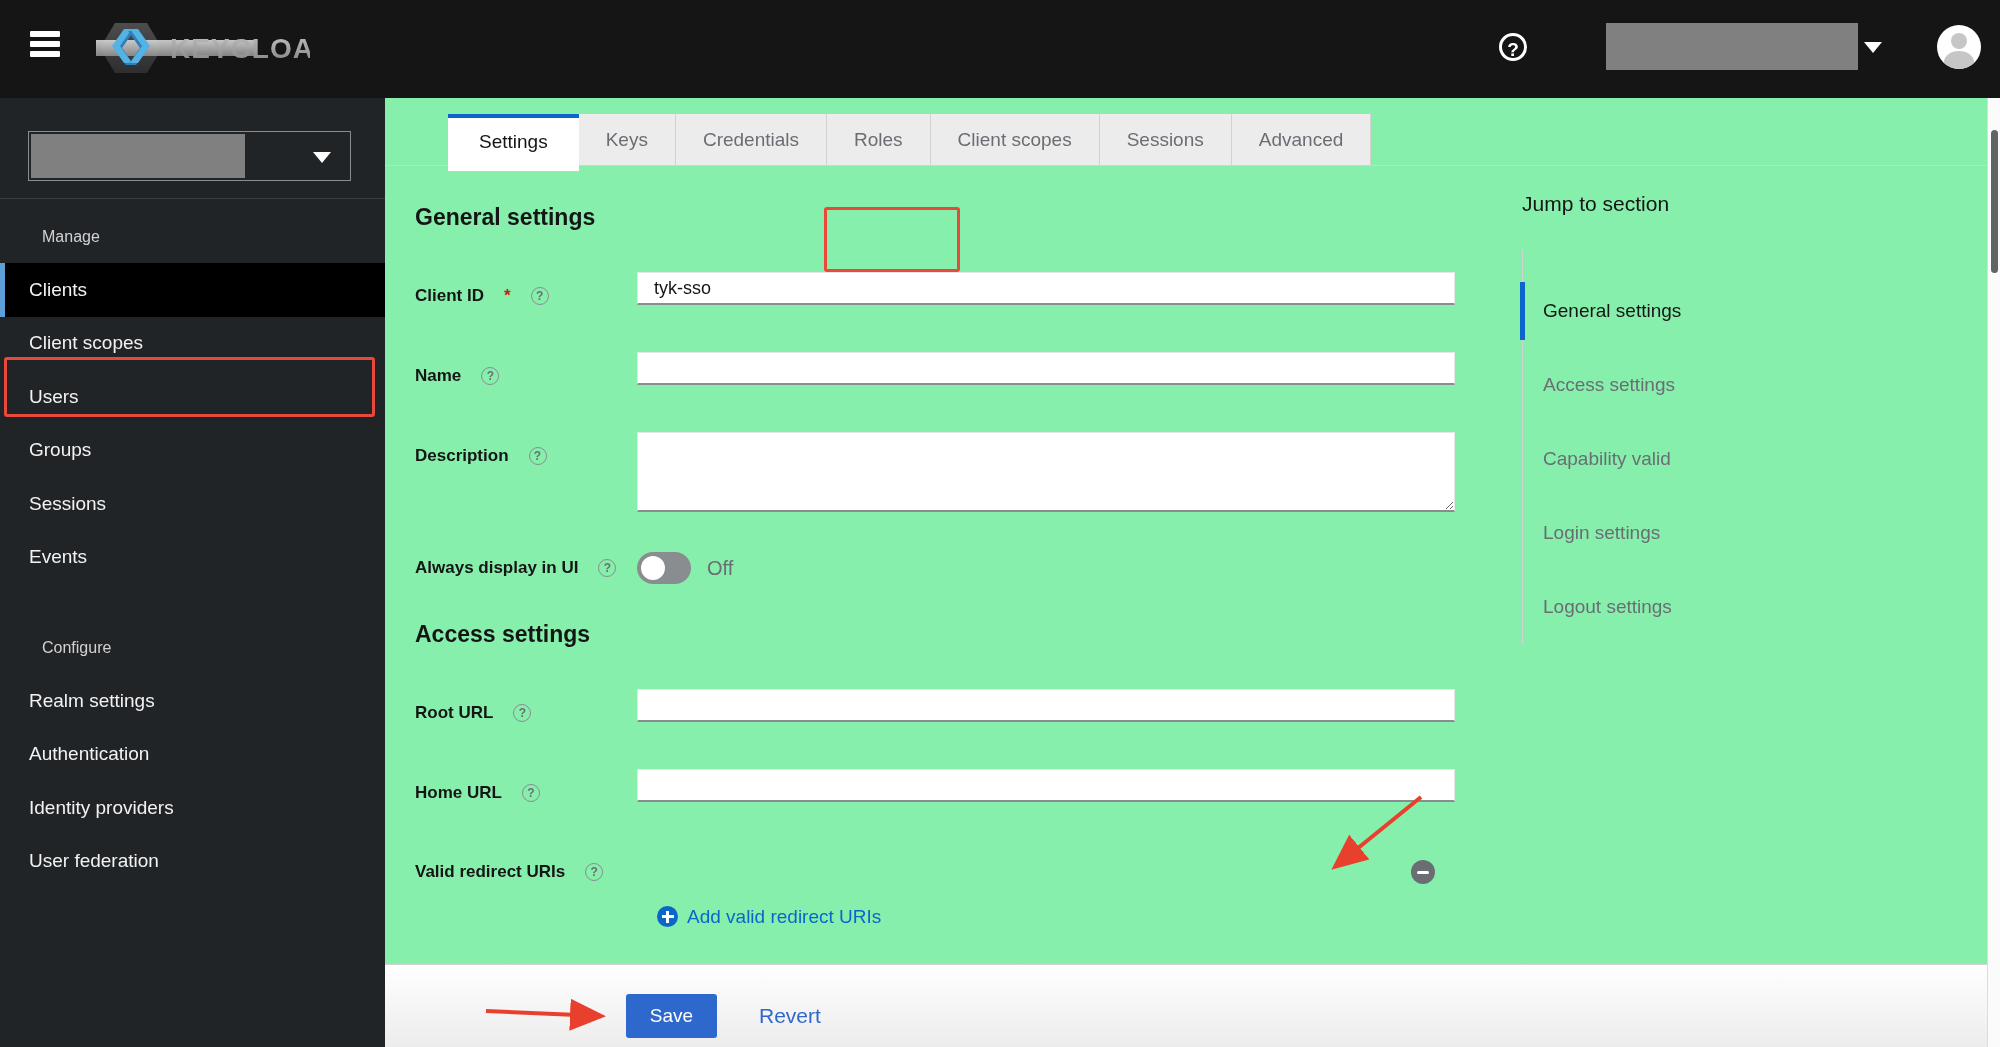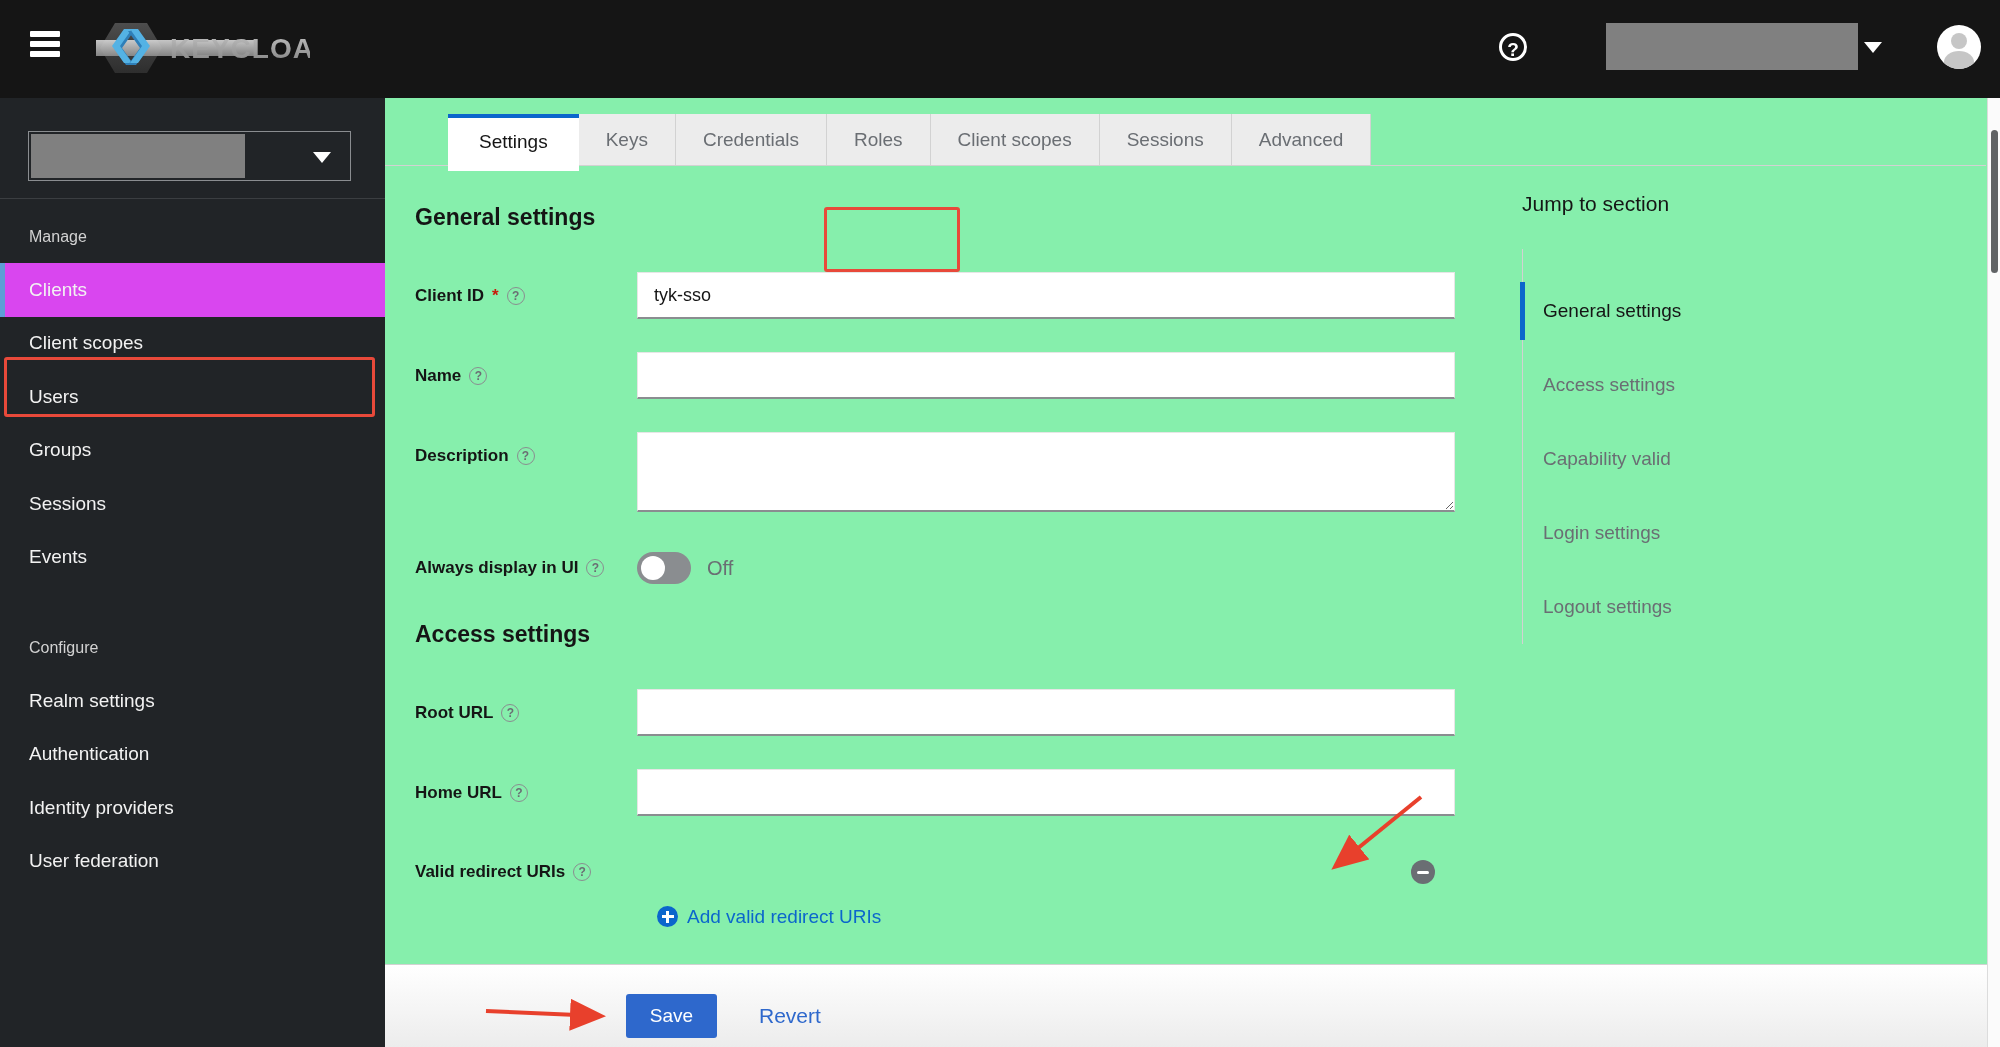--- a/index.html
+++ b/index.html
@@ -22,48 +22,48 @@
   .avatar .body{position:absolute;left:7px;top:26px;width:30px;height:22px;border-radius:50% 50% 0 0;background:#c6c6c6;}
 
   
   .sidebar{position:absolute;left:0;top:98px;width:385px;height:949px;background:#212427;}
   .realm-select{position:absolute;left:28px;top:33px;width:323px;height:50px;border:1px solid #8a8d90;box-sizing:border-box;cursor:pointer;}
   .realm-select .fill{position:absolute;left:2px;top:2px;width:214px;height:44px;background:#808080;}
   .realm-select .caret{position:absolute;left:284px;top:20px;width:0;height:0;
        border-left:9px solid transparent;border-right:9px solid transparent;border-top:11px solid #fff;}
   .side-divider{position:absolute;left:0;top:100px;width:385px;height:1px;background:#3b3e41;}
   .nav{position:absolute;left:0;top:113px;width:385px;}
-  .nav-group-title{height:52px;line-height:52px;padding-left:29px;color:#d2d2d2;font-size:16px;}
+  .nav-group-title{height:52px;line-height:52px;padding-left:29px;color:#d2d2d2;font-size:16px;margin-left:13px;}
   .nav ul{list-style:none;margin:0;padding:0;}
   .nav li{height:53.5px;display:flex;align-items:center;padding-left:29px;color:#f2f2f2;font-size:19px;cursor:pointer;}
-  .nav li.active{background:#d946ef;box-shadow:inset 5px 0 0 #5e9ed6;}
+  .nav li.active{background:#000000;box-shadow:inset 5px 0 0 #5e9ed6;}
   .nav .gap{height:38px;}
 
   
   .main{position:absolute;left:385px;top:98px;width:1615px;height:949px;background:#86efac;}
 
   
   .tab-underline{position:absolute;left:0;top:67px;width:1601px;height:1px;background:#d2d2d2;}
   .tabs{position:absolute;left:63px;top:16px;display:flex;align-items:flex-start;list-style:none;margin:0;padding:0;z-index:2;}
   .tabs li{height:51px;line-height:51px;padding:0 27px;background:#ececec;border-right:1px solid #d2d2d2;
        color:#6a6e73;font-size:19px;cursor:pointer;white-space:nowrap;}
   .tabs li:first-child{border-left:1px solid #d2d2d2;}
   .tabs li.active{background:#fff;color:#151515;border-top:4px solid #0b66cc;border-right:none;border-left:none;
        height:53px;line-height:47px;padding:0 31px;}
 
   .section-heading{position:absolute;left:30px;font-size:23px;font-weight:bold;color:#151515;}
   .h-general{top:106px;} .h-access{top:523px;}
 
-  .field-label{position:absolute;left:30px;height:47px;display:flex;align-items:center;gap:8px;
+  .field-label{position:absolute;left:30px;height:47px;display:flex;align-items:center;gap:20px;
        font-size:17px;font-weight:bold;color:#151515;}
   .req{color:#c9190b;font-weight:bold;font-size:17px;}
   .help-q{width:18px;height:18px;border:1.6px solid #8a8d90;border-radius:50%;color:#6a6e73;font-size:12px;
        font-weight:bold;display:flex;align-items:center;justify-content:center;box-sizing:border-box;cursor:pointer;flex:0 0 auto;}
 
-  .text-input{position:absolute;left:252px;width:818px;height:47px;box-sizing:border-box;background:#fff;
+  .text-input{position:absolute;left:252px;width:818px;height:33px;box-sizing:border-box;background:#fff;
        border:1px solid #e6e6e6;border-bottom:2px solid #8a8d90;padding:0 16px;font-size:18px;color:#151515;
        font-family:"Liberation Sans",sans-serif;}
   .text-area{position:absolute;left:252px;width:818px;height:80px;box-sizing:border-box;background:#fff;
        border:1px solid #e6e6e6;border-bottom:2px solid #8a8d90;padding:10px 16px;font-size:18px;color:#151515;
        resize:vertical;font-family:"Liberation Sans",sans-serif;}
 
   .toggle{position:absolute;left:252px;top:454px;width:54px;height:32px;border-radius:16px;background:#8a8d90;cursor:pointer;}
   .toggle .knob{position:absolute;left:4px;top:4px;width:24px;height:24px;border-radius:50%;background:#fff;}
   .toggle-state{position:absolute;left:322px;top:454px;height:32px;display:flex;align-items:center;
        font-size:20px;color:#6a6e73;}

